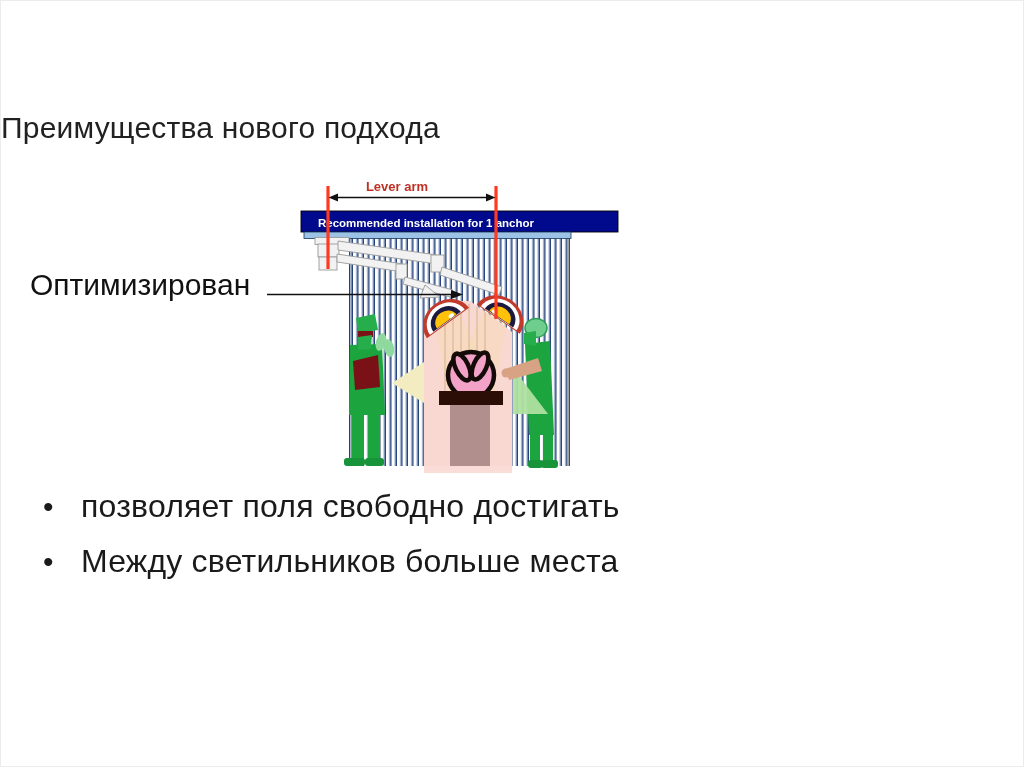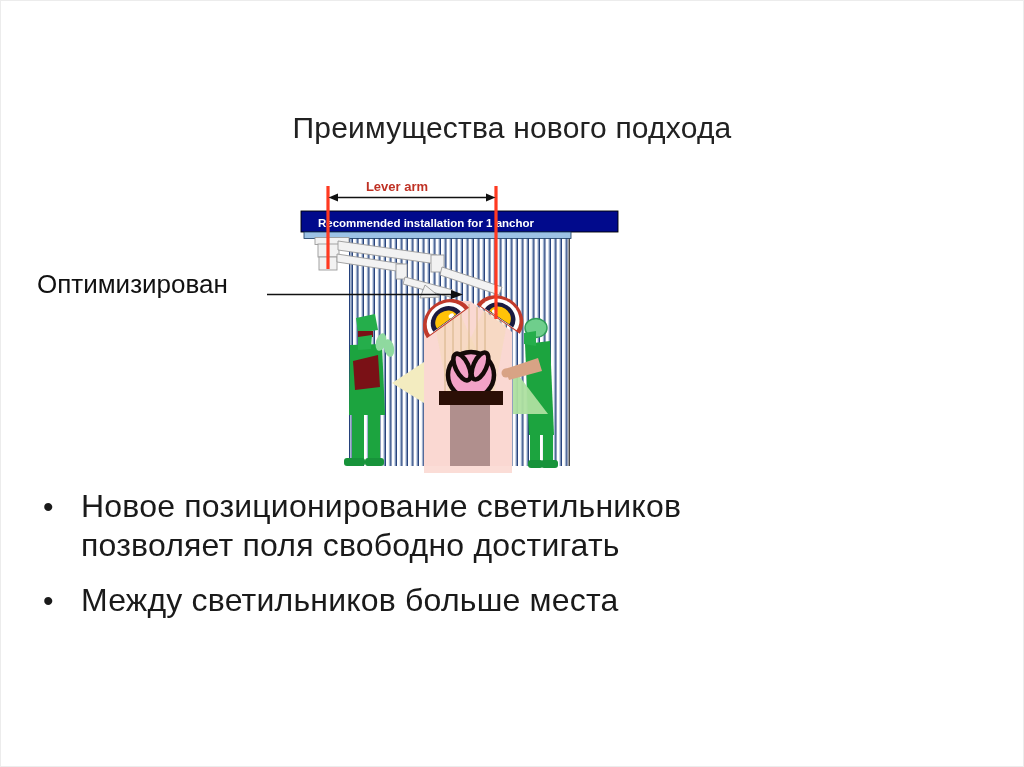--- a/index.html
+++ b/index.html
@@ -8,29 +8,29 @@
     width:1024px;height:767px;
     background:#ffffff;
     box-sizing:border-box;
     border:1px solid #ececec;
     overflow:hidden;
     font-family:"Liberation Sans", sans-serif;
     color:#1a1a1a;
   }
   .title{
     position:absolute;left:0;right:0;top:110px;
-    text-align:center;
+    text-align:left;
     font-size:30px;
     letter-spacing:.2px;
     color:#212121;
     white-space:nowrap;
   }
   .side-label{
-    position:absolute;left:36px;top:266px;
-    font-size:26px;line-height:35px;
+    position:absolute;left:29px;top:266px;
+    font-size:30px;line-height:35px;
     color:#111111;
     white-space:nowrap;
   }
   .diagram-svg{
     position:absolute;left:250px;top:170px;
     width:400px;height:312px;
   }
   .bullets{
     position:absolute;left:36px;top:486px;
     margin:0;padding:0;list-style:none;
@@ -188,21 +188,20 @@
     <g>
       <line x1="266" y1="293.5" x2="452" y2="293.5" stroke="#111111" stroke-width="1.6"></line>
       <polygon points="462,293.5 450,289 450,298" fill="#111111"></polygon>
     </g>
   </svg>
 
   <ul class="bullets">
     <li class="bullet-item">
       <span class="bullet-dot">•</span>
       <span class="bullet-lines">
-        <span class="bullet-line" style="display:block">Новое позиционирование светильников</span>
         <span class="bullet-line" style="display:block">позволяет поля свободно достигать</span>
       </span>
     </li>
     <li class="bullet-item">
       <span class="bullet-dot">•</span>
       <span class="bullet-lines">
         <span class="bullet-line" style="display:block">Между светильников больше места</span>
       </span>
     </li>
   </ul>

